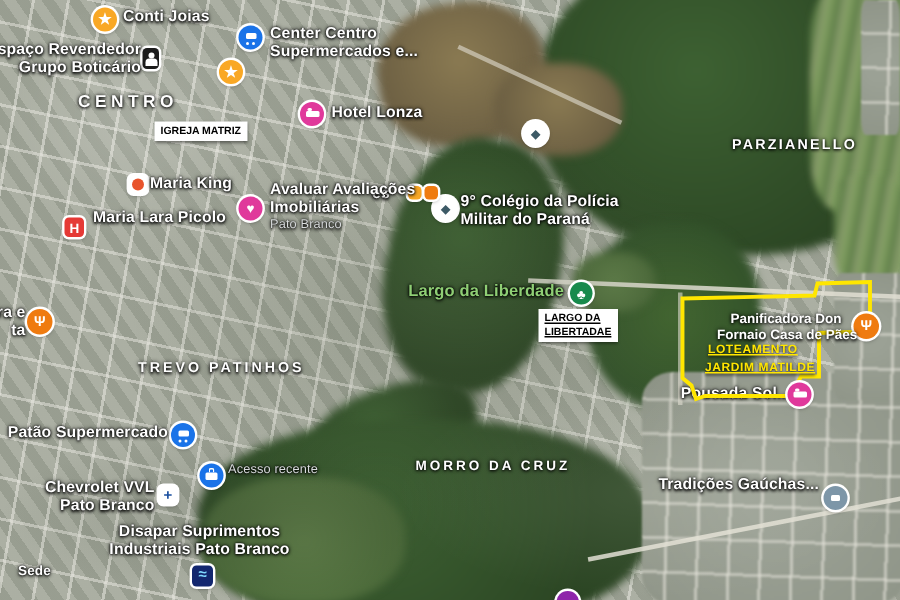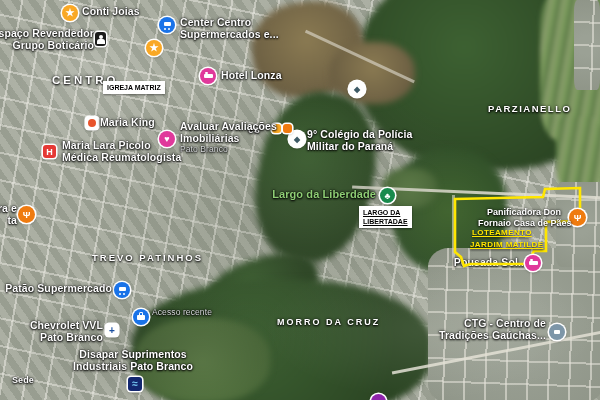--- a/index.html
+++ b/index.html
@@ -73,21 +73,20 @@
     font:700 10.5px/11.5px "Liberation Sans",sans-serif;letter-spacing:.1px;
     text-shadow:0 1px 2px rgba(0,0,0,.95),0 0 3px rgba(0,0,0,.9),0 0 1px #000;
   }
   .lbl .sub{font:400 8.5px/10px "Liberation Sans",sans-serif;color:#d9dcdd}
   .r{text-align:right}
   .ctr{text-align:center}
   .region{
     position:absolute;color:#fff;z-index:5;white-space:nowrap;
     font:700 9.5px "Liberation Sans",sans-serif;letter-spacing:2px;
     text-shadow:0 1px 2px #000,0 0 3px rgba(0,0,0,.9);
-    margin-top:12px;
   }
   .wbox{
     position:absolute;background:#fff;color:#000;z-index:8;white-space:nowrap;
     font:700 7px/9px "Liberation Sans",sans-serif;padding:2px 4px;
     box-shadow:0 1px 2px rgba(0,0,0,.45);
   }
   .wbox.u div{text-decoration:underline;}
   .ylbl{
     position:absolute;color:#ffe600;z-index:7;white-space:nowrap;
     font:700 8px/10px "Liberation Sans",sans-serif;letter-spacing:.4px;
@@ -229,21 +228,20 @@
     <div>Supermercados e...</div>
   </div>
   <div class="lbl" style="left:221px;top:70px">
     <div>Hotel Lonza</div>
   </div>
   <div class="lbl" style="left:100px;top:117px">
     <div>Maria King</div>
   </div>
   <div class="lbl" style="left:62px;top:140px">
     <div>Maria Lara Picolo</div>
-    <div>Médica Reumatologista</div>
   </div>
   <div class="lbl" style="left:180px;top:121px">
     <div>Avaluar Avaliações</div>
     <div>Imobiliárias</div>
     <div class="sub">Pato Branco</div>
   </div>
   <div class="lbl" style="left:307px;top:129px">
     <div>9° Colégio da Polícia</div>
     <div>Militar do Paraná</div>
   </div>
@@ -262,17 +260,16 @@
   </div>
   <div class="lbl ctr" style="left:133px;top:349px;transform:translateX(-50%)">
     <div>Disapar Suprimentos</div>
     <div>Industriais Pato Branco</div>
   </div>
   <div class="lbl r" style="right:583px;top:203px">
     <div>ra e</div>
     <div>ta</div>
   </div>
   <div class="lbl r" style="right:54px;top:318px">
-    <div>CTG - Centro de</div>
     <div>Tradições Gaúchas...</div>
   </div>
 
 </div>
 
 </body></html>

